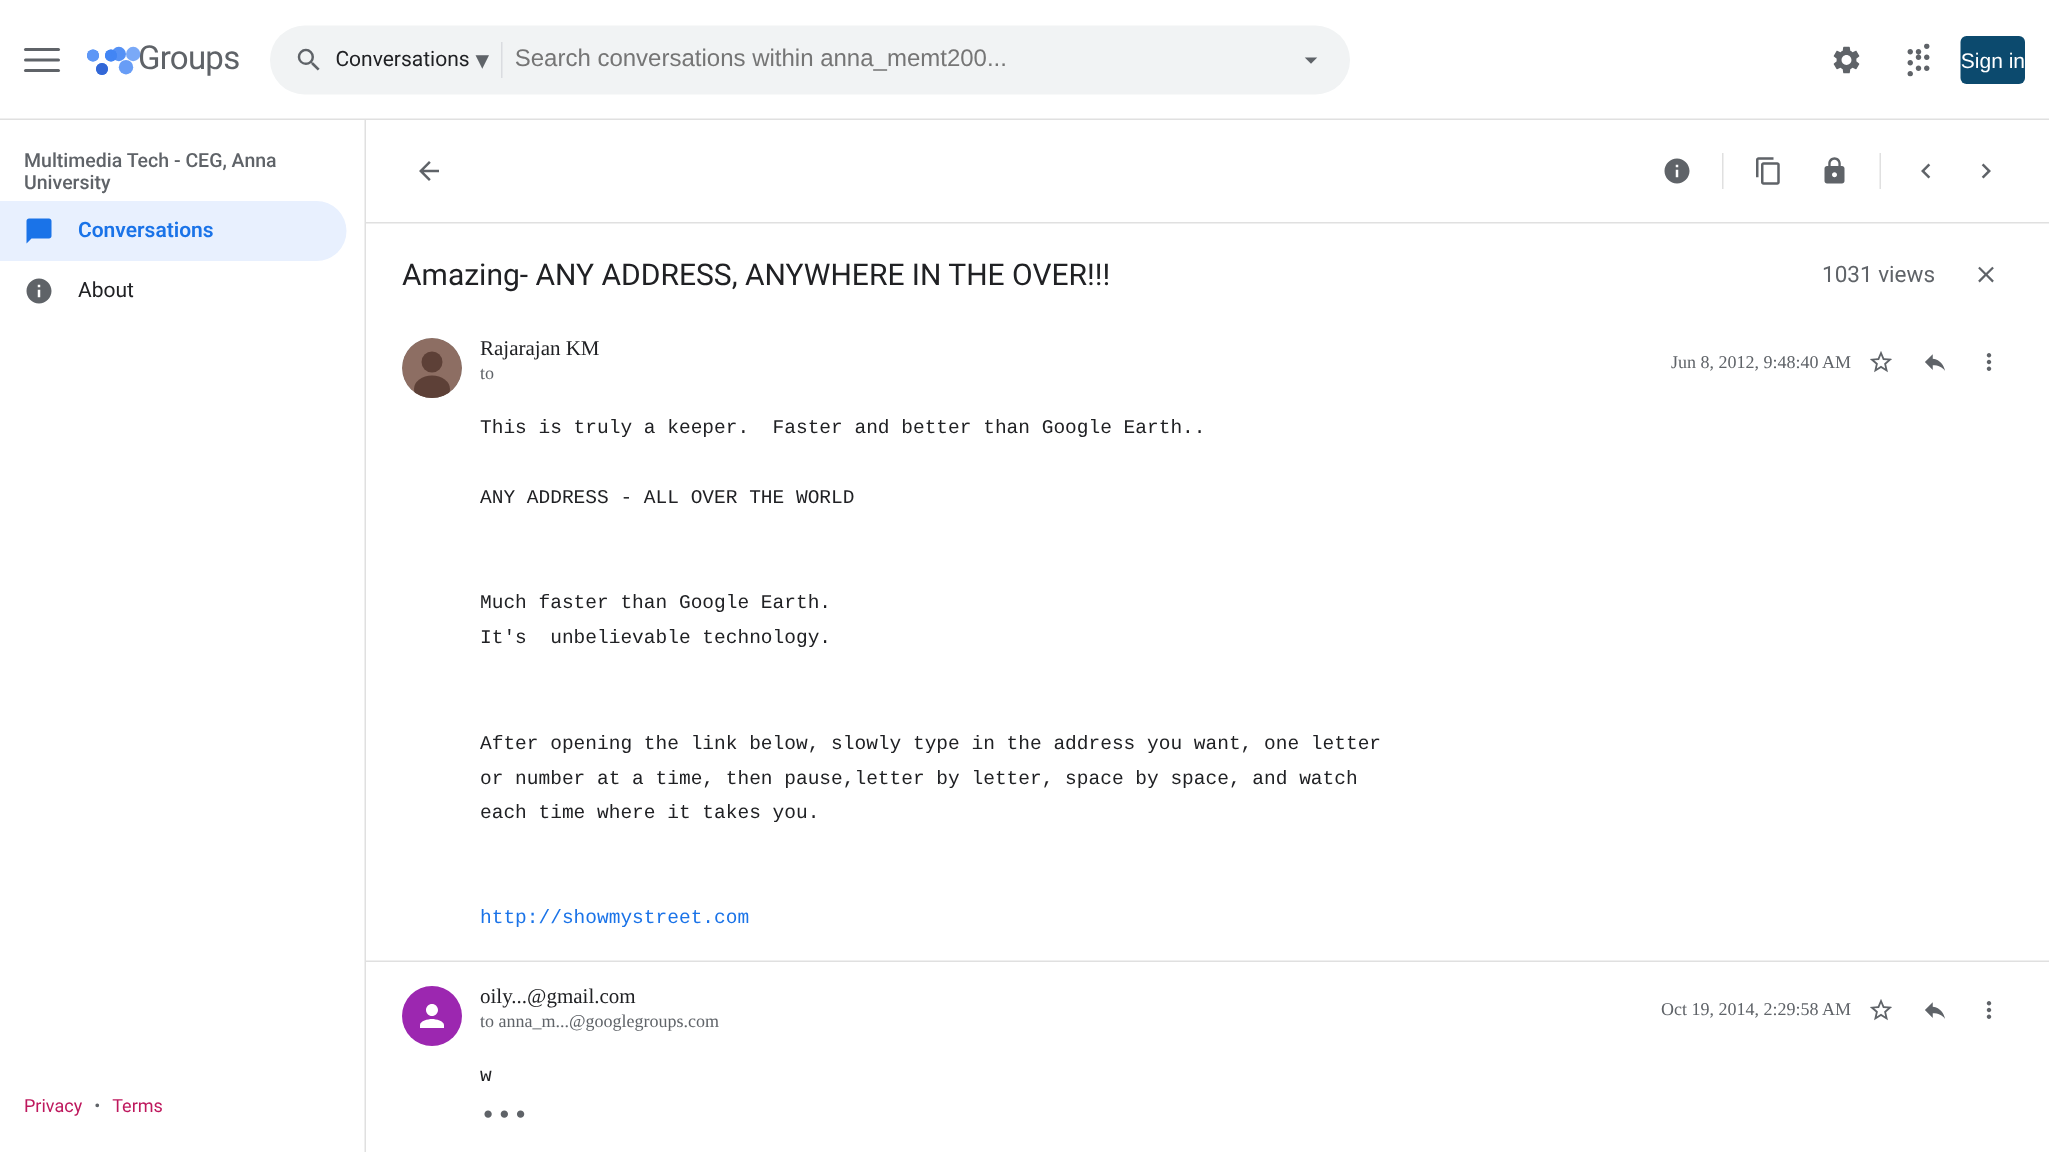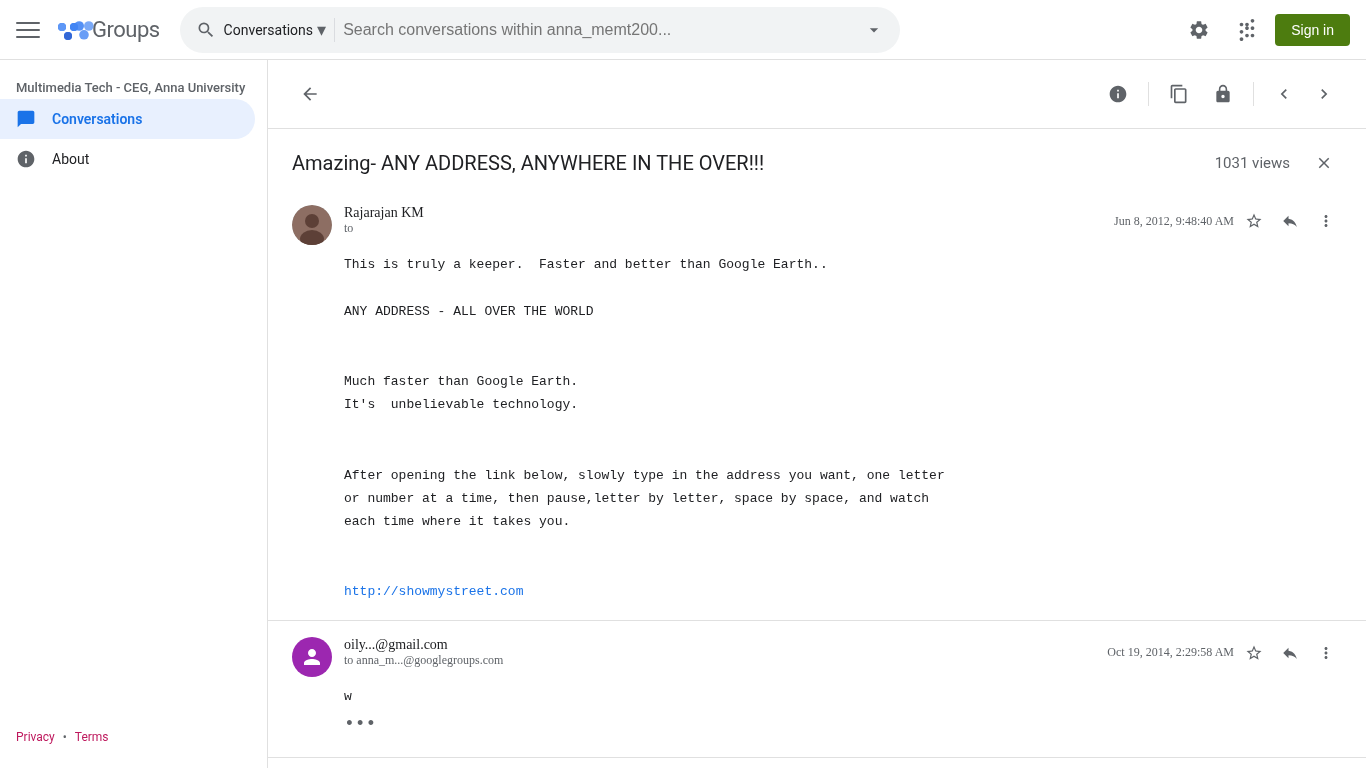--- a/index.html
+++ b/index.html
@@ -1,39 +1,39 @@
 <!DOCTYPE html>
 <html><head>
   <meta charset="utf-8">
   <style>
     * { margin: 0; padding: 0; box-sizing: border-box; }
     body { font-family: 'Google Sans', Roboto, Arial, sans-serif; font-size: 14px; color: #202124; background: #fff; display: flex; flex-direction: column; height: 768px; overflow: hidden; }
 
     
-    .topbar { display: flex; align-items: center; height: 60px; padding: 0 16px; border-bottom: 1px solid #e0e0e0; flex-shrink: 0; gap: 12px; }
+    .topbar { display: flex; align-items: center; height: 80px; padding: 0 16px; border-bottom: 1px solid #e0e0e0; flex-shrink: 0; gap: 12px; }
     .hamburger-icon { width: 24px; height: 24px; display: flex; flex-direction: column; justify-content: center; gap: 5px; cursor: pointer; flex-shrink: 0; }
     .hamburger-icon span { display: block; height: 2px; background: #5f6368; border-radius: 1px; }
     .logo-area { display: flex; align-items: center; gap: 8px; margin-right: 8px; }
     .logo-icon { width: 32px; height: 32px; }
     .logo-text { font-size: 22px; color: #5f6368; font-weight: 400; letter-spacing: -0.5px; }
     .search-bar { flex: 1; display: flex; align-items: center; background: #f1f3f4; border-radius: 24px; height: 46px; padding: 0 16px; gap: 8px; max-width: 720px; }
     .search-bar .search-icon-wrap { color: #5f6368; display: flex; align-items: center; }
     .search-dropdown { display: flex; align-items: center; gap: 4px; cursor: pointer; font-size: 14px; color: #202124; white-space: nowrap; }
     .search-dropdown .chevron { color: #5f6368; font-size: 18px; }
     .search-divider { width: 1px; height: 24px; background: #dadce0; }
     .search-input { flex: 1; border: none; background: transparent; font-size: 16px; color: #202124; outline: none; }
     .topbar-actions { margin-left: auto; display: flex; align-items: center; gap: 8px; }
     .icon-btn { width: 40px; height: 40px; border-radius: 50%; display: flex; align-items: center; justify-content: center; cursor: pointer; border: none; background: transparent; }
-    .sign-in-btn { background: #4d7c0f; color: #fff; border: none; border-radius: 4px; padding: 8px 16px; font-size: 14px; font-weight: 500; cursor: pointer; white-space: nowrap; }
+    .sign-in-btn { background: #0c4a6e; color: #fff; border: none; border-radius: 4px; padding: 8px 0; font-size: 14px; font-weight: 500; cursor: pointer; white-space: nowrap; }
 
     
     .layout { display: flex; flex: 1; overflow: hidden; }
 
     
-    .sidebar { width: 268px; flex-shrink: 0; padding: 8px 0; border-right: 1px solid #e0e0e0; display: flex; flex-direction: column; justify-content: space-between; }
+    .sidebar { width: 244px; flex-shrink: 0; padding: 8px 0; border-right: 1px solid #e0e0e0; display: flex; flex-direction: column; justify-content: space-between; }
     .sidebar-top { display: flex; flex-direction: column; }
     .sidebar-group-name { padding: 12px 16px 4px 16px; font-size: 13px; color: #5f6368; font-weight: 500; }
     .sidebar-item { display: flex; align-items: center; gap: 16px; padding: 10px 16px; cursor: pointer; border-radius: 0 24px 24px 0; margin-right: 12px; }
     .sidebar-item.active { background: #e8f0fe; }
     .sidebar-item.active .sidebar-item-label { color: #1a73e8; font-weight: 600; }
     .sidebar-item .si-icon { width: 20px; height: 20px; display: flex; align-items: center; justify-content: center; color: #5f6368; }
     .sidebar-item.active .si-icon { color: #1a73e8; }
     .sidebar-item-label { font-size: 14px; color: #202124; }
     .sidebar-bottom { padding: 16px; display: flex; gap: 8px; font-size: 12px; color: #5f6368; }
     .sidebar-bottom a { color: #be185d; text-decoration: none; }

